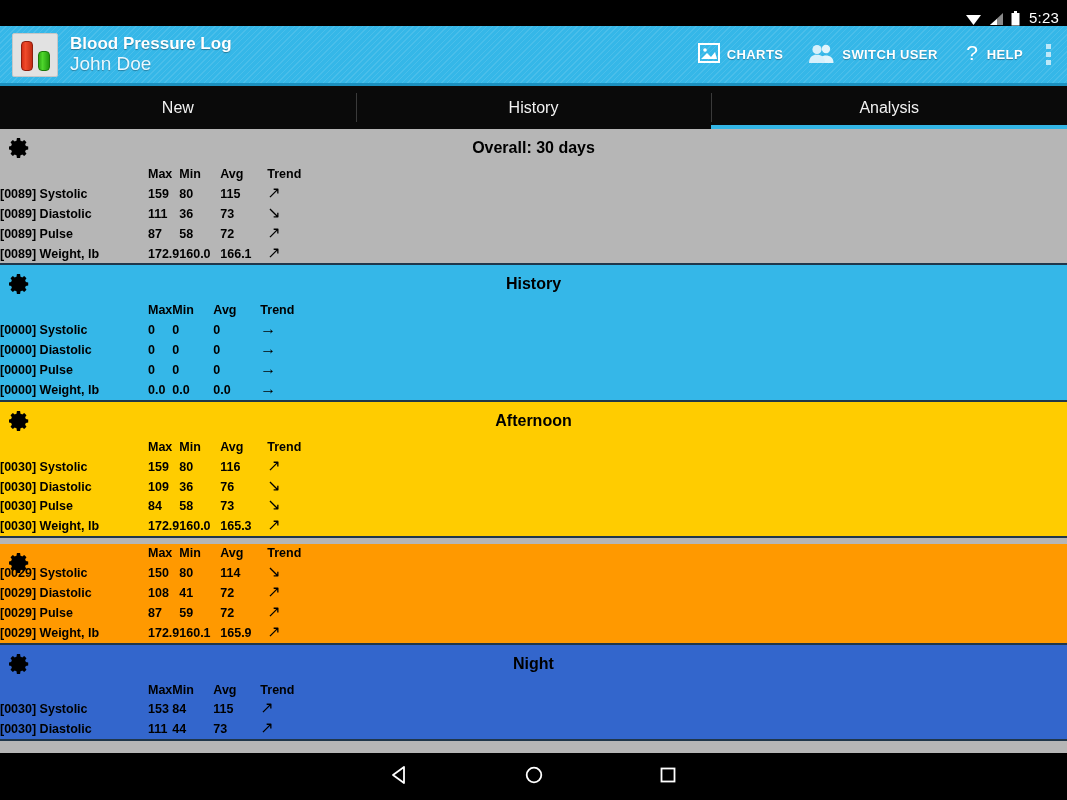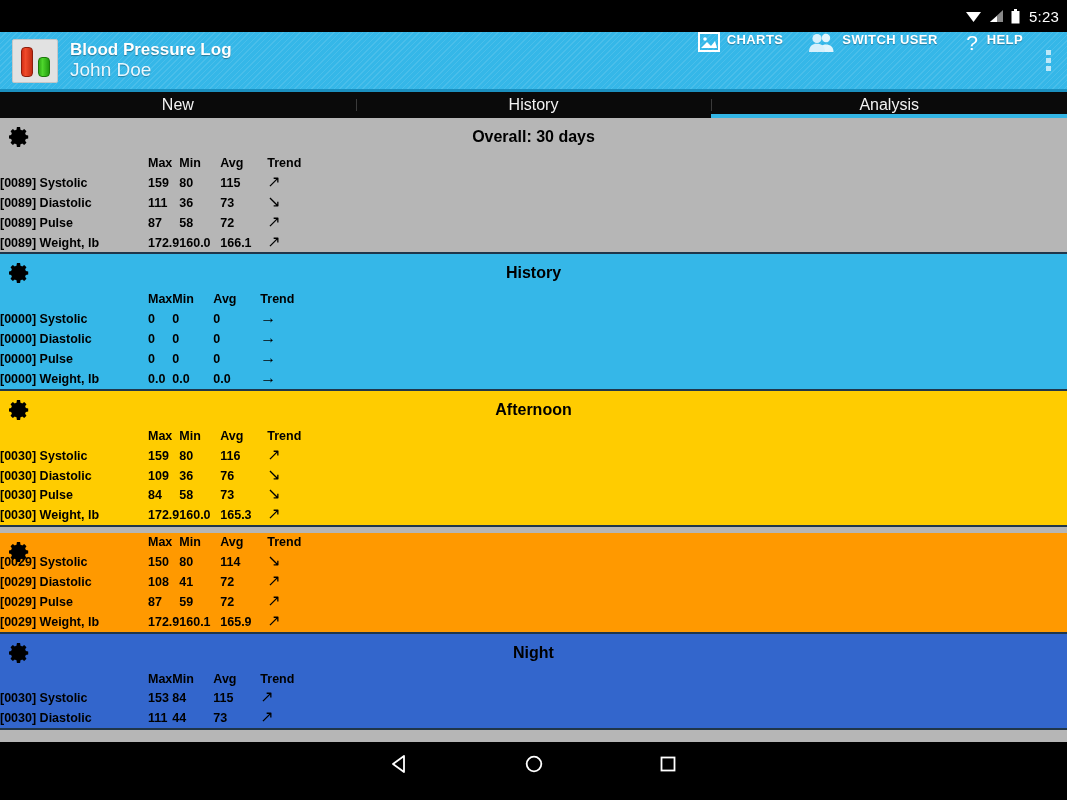--- a/index.html
+++ b/index.html
@@ -6,21 +6,21 @@
   html,body {
     width:1067px; height:800px;
     background:#000;
     font-family:"Liberation Sans", sans-serif;
     overflow:hidden;
   }
   #app { position:relative; width:1067px; height:800px; background:#000; }
 
   
   .statusbar {
-    height:32px; background:#000; display:flex; align-items:center;
+    height:26px; background:#000; display:flex; align-items:flex-end;
     justify-content:flex-end; padding-right:8px; gap:7px;
   }
   .statusbar .sb-icon { display:flex; align-items:center; }
   .sb-time { color:#fff; font-size:15px; font-weight:400; letter-spacing:.2px; padding-left:2px; }
 
   
   .actionbar {
     height:60px; background:#35b7e8; position:relative;
     display:flex; align-items:center;
     background-image:repeating-linear-gradient(135deg,
@@ -37,31 +37,31 @@
   .bar-red { width:12px; height:30px; border-radius:4px;
     background:linear-gradient(90deg,#d52f16,#f04a2a 35%,#c32b12); border:1px solid #8e1d0c; }
   .bar-green { width:12px; height:20px; border-radius:4px;
     background:linear-gradient(90deg,#2faa16,#4ed62c 35%,#239b0f); border:1px solid #1b7a0a; }
   .titlebox { margin-left:12px; line-height:1.12; }
   .app-title { color:#fff; font-size:17px; font-weight:bold; text-shadow:0 1px 1px rgba(0,0,0,.35); }
   .app-sub { color:#eaf8ff; font-size:19px; text-shadow:0 1px 1px rgba(0,0,0,.3); }
 
   .ab-actions { margin-left:auto; display:flex; align-items:center; height:100%; }
   .ab-action {
-    display:flex; gap:7px; height:100%;
+    display:flex; align-items:center; gap:7px; height:100%;
     padding:0 13px; cursor:pointer;
   }
   .ab-action .lbl { color:#fff; font-size:13px; font-weight:bold; letter-spacing:.4px;
     text-shadow:0 1px 1px rgba(0,0,0,.3); }
   .ab-overflow { display:flex; flex-direction:column; gap:3px; padding:0 16px 0 10px;
     height:100%; justify-content:center; cursor:pointer; }
   .ab-overflow i { display:block; width:5px; height:5px; background:#bfe8f8; }
 
   
-  .tabs { height:26px; background:#0a0a0a; display:flex; }
+  .tabs { height:43px; background:#0a0a0a; display:flex; }
   .tab { flex:1; display:flex; align-items:center; justify-content:center;
     color:#f2f2f2; font-size:16px; position:relative; cursor:pointer; }
   .tab + .tab::before {
     content:""; position:absolute; left:0; top:7px; bottom:7px; width:1px; background:#3a3a3a;
   }
   .tab.active::after {
     content:""; position:absolute; left:0; right:0; bottom:0; height:4px; background:#33b5e5;
   }
 
   

